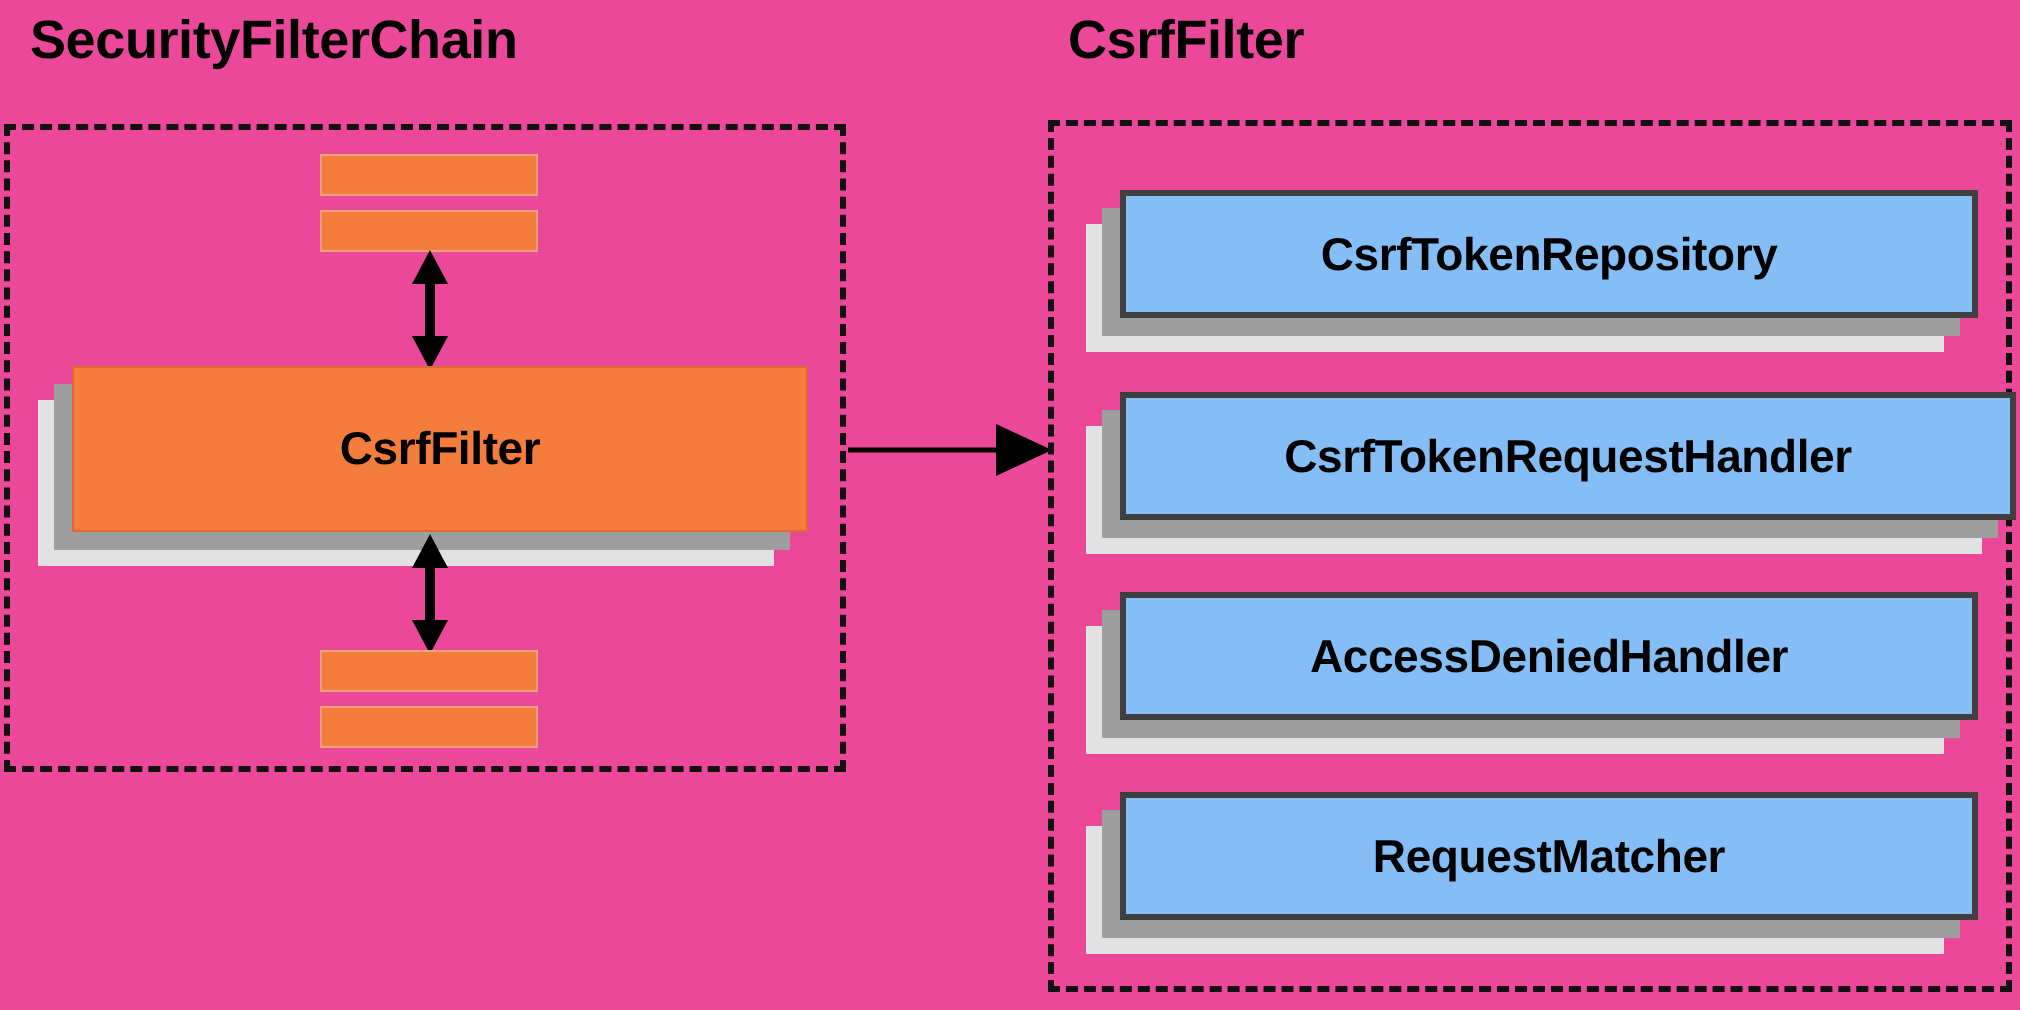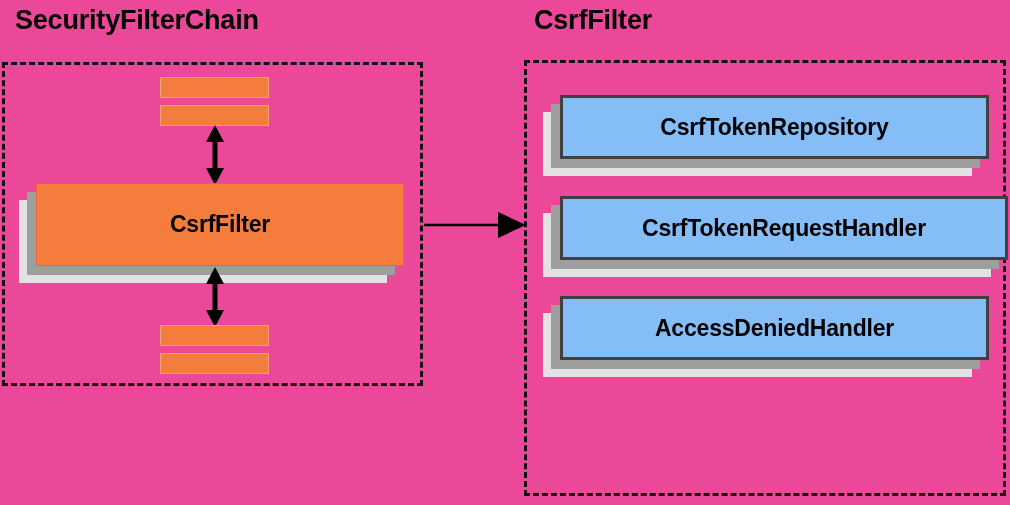--- a/index.html
+++ b/index.html
@@ -170,14 +170,21 @@
   </div>
 
   <div class="node blue" style="left:560px; top:296px; width:429px; height:64px;">
     <div class="shadow-far"></div>
     <div class="shadow-near"></div>
     <div class="face">
       <span class="label">AccessDeniedHandler</span>
     </div>
   </div>
 
+  <div class="node blue" style="left:560px; top:396px; width:429px; height:64px;">
+    <div class="shadow-far"></div>
+    <div class="shadow-near"></div>
+    <div class="face">
+      <span class="label">RequestMatcher</span>
+    </div>
+  </div>
 
 </div>
 
 </body></html>

